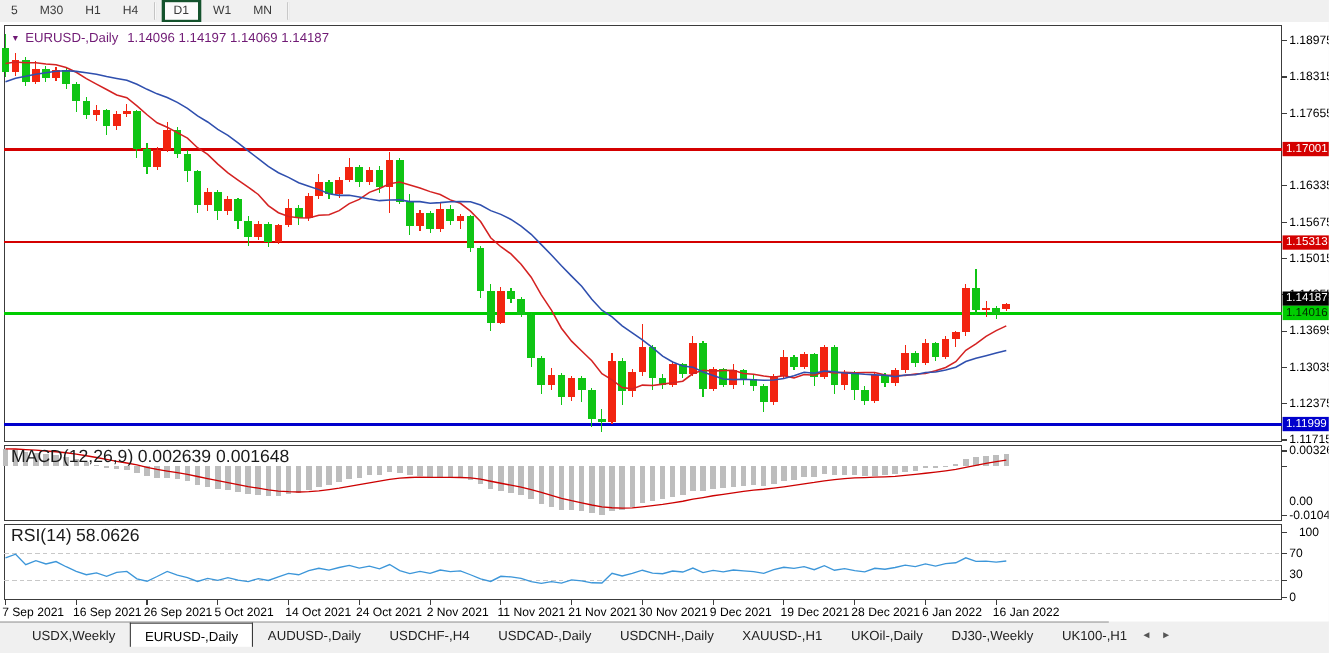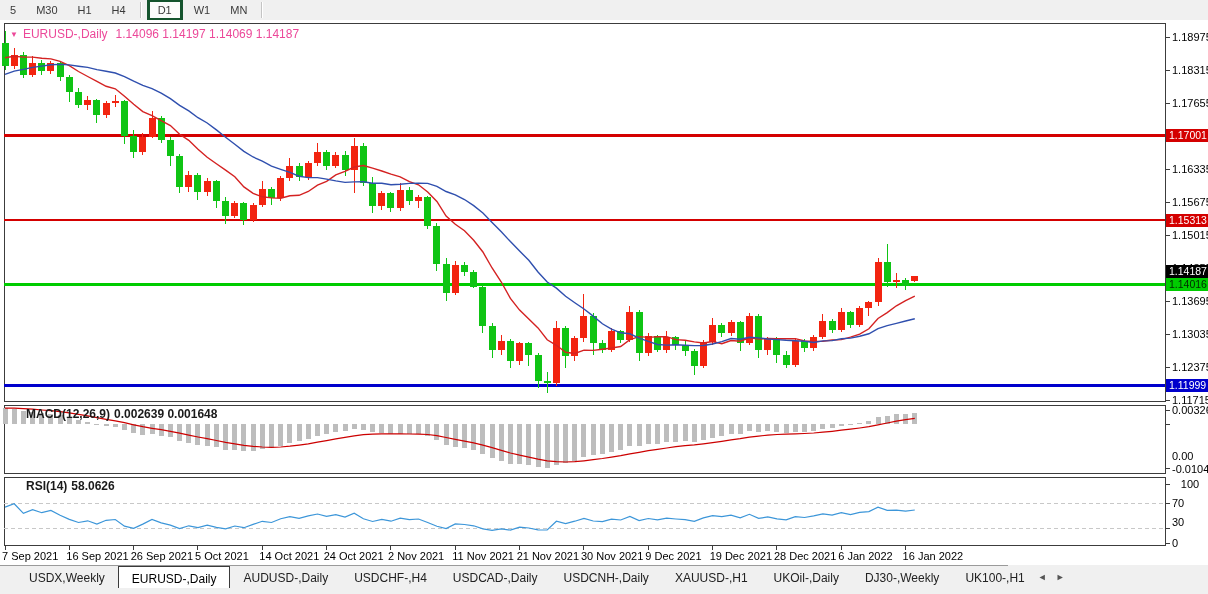--- a/index.html
+++ b/index.html
@@ -6,24 +6,24 @@
     background:#f0f0f0;font-family:"Liberation Sans",sans-serif;}
   
   .toolbar{position:absolute;top:0;left:0;width:1208px;height:20px;background:#f0f0f0;
     display:flex;align-items:center;font-size:11px;color:#3a3a3a;}
   .tbtn{padding:2px 8px;margin:0 1px;border:1px solid transparent;white-space:nowrap;cursor:default;}
   .tbtn.active{background:#fbfbfb;border:3px solid #14532d;}
   .tsep{width:1px;height:16px;background:#c4c4c4;border-right:1px solid #ffffff;margin:0 4px;}
   
   .chartarea{position:absolute;top:20px;left:0;width:1208px;height:545px;background:#ffffff;overflow:hidden;}
   #cv{position:absolute;top:0;left:0;}
-  .title{position:absolute;left:10px;top:7px;font-size:12px;color:#ec4899;white-space:nowrap;z-index:5;}
+  .title{position:absolute;left:10px;top:7px;font-size:12px;color:#701a75;white-space:nowrap;z-index:5;}
   .title .tri{font-size:8px;margin-right:5px;vertical-align:1px;}
   .title .ohlc{margin-left:8px;}
-  .indlbl{position:absolute;left:26px;font-size:12px;color:#1a1a1a;white-space:nowrap;z-index:5;font-weight:bold;}
+  .indlbl{position:absolute;left:10px;font-size:16px;color:#1a1a1a;white-space:nowrap;z-index:5;}
   .indlbl span{margin-right:4px;}
   #macd-label{top:387px;}
   #rsi-label{top:459px;text-align:center;}
   
   .axlbl{position:absolute;left:1172px;width:36px;height:14px;line-height:14px;
     font-size:11px;color:#000;white-space:nowrap;overflow:hidden;}
   .badge{position:absolute;left:1166px;width:42px;height:13px;line-height:13px;
     font-size:10.5px;padding-left:3px;white-space:nowrap;overflow:hidden;z-index:4;}
   
   .tabbar{position:absolute;top:565px;left:0;width:1008px;height:23px;background:#f0f0f0;

